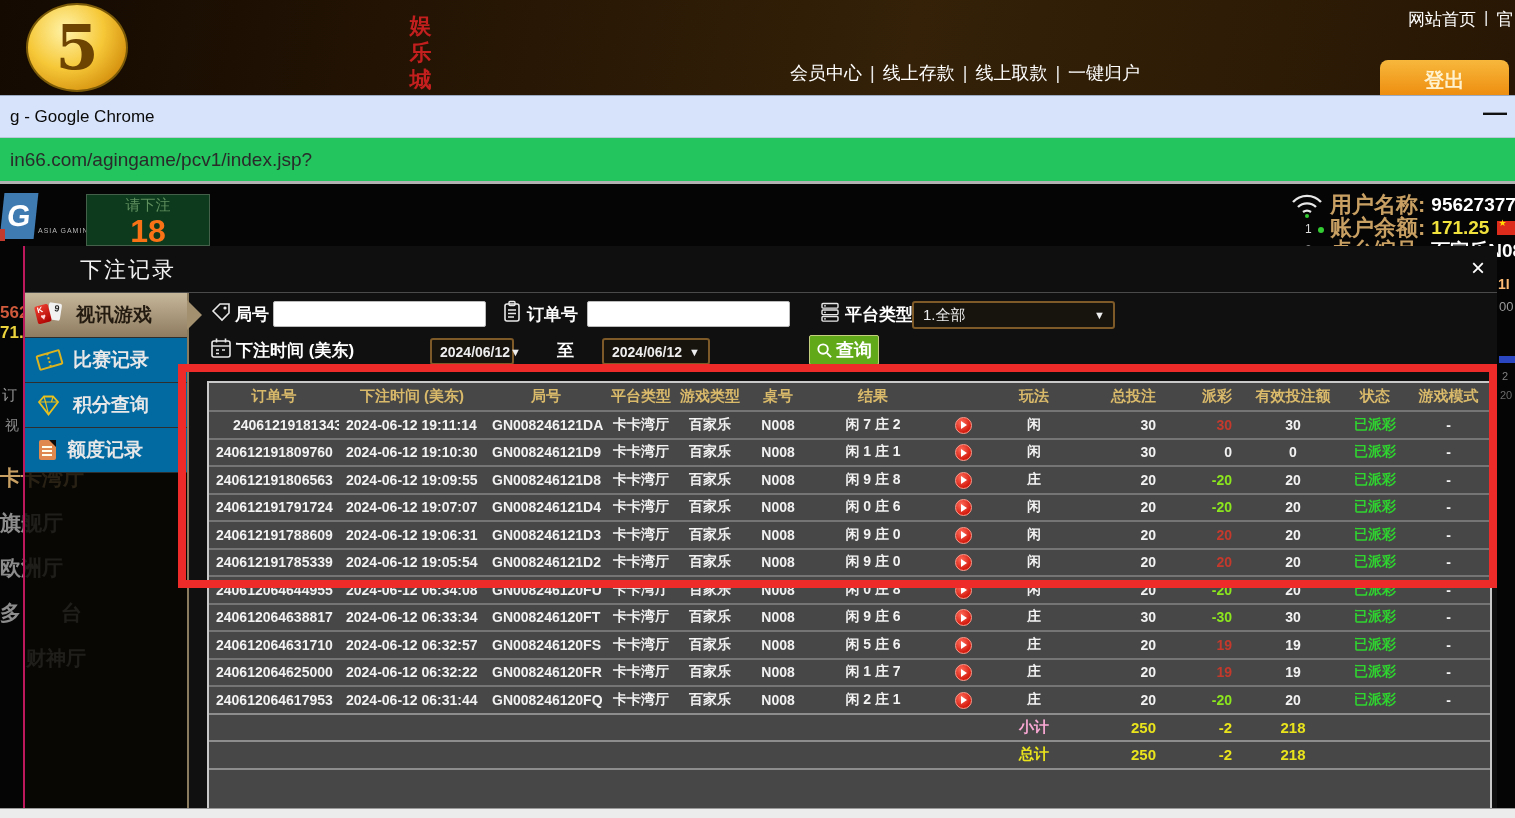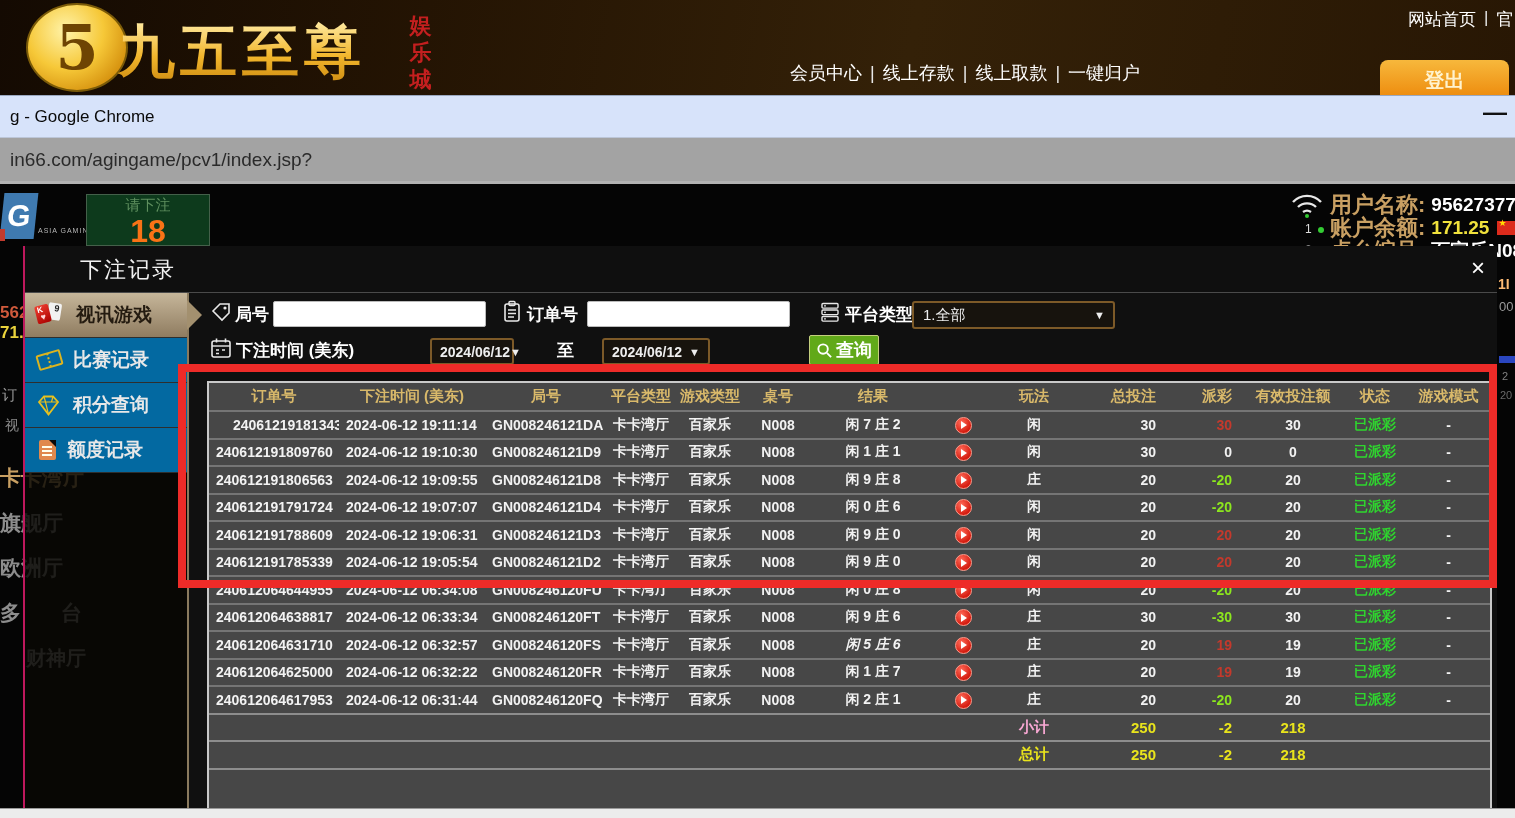--- a/index.html
+++ b/index.html
@@ -26,21 +26,21 @@
   .top-nav .nav-it { cursor:pointer; }
   .logout { position:absolute; left:1380px; top:60px; width:129px; height:35px; border:none; cursor:pointer;
     background:linear-gradient(180deg,#f7b83c,#ee8e10); border-radius:8px 8px 0 0;
     color:#fff3cf; font-size:20px; font-weight:bold; padding-top:6px; }
 
   
   .chrome-bar { position:absolute; left:0; top:95px; width:1515px; height:42px; background:#d7e3fa;
     border-top:1px solid #9aa8c0; display:flex; align-items:center; }
   .chrome-title { margin-left:10px; font-size:17px; color:#0a0a0a; }
   .chrome-min { position:absolute; left:1483px; top:2px; font-size:24px; font-weight:bold; color:#111; cursor:pointer; }
-  .url-bar { position:absolute; left:0; top:137px; width:1515px; height:47px; background:#a3a3a3;
+  .url-bar { position:absolute; left:0; top:137px; width:1515px; height:47px; background:#22c55e;
     border-top:1px solid #bcc6d8; border-bottom:3px solid #b2b2b2; display:flex; align-items:center;text-align:center; }
   .url-bar span { margin-left:10px; font-size:19px; color:#2a2a2a; }
 
   
   .game-area { position:absolute; left:0; top:184px; width:1515px; height:624px; background:#050505; }
   .ag-box { position:absolute; left:2px; top:9px; width:34px; height:46px; background:#3f7ab0;
     transform:skewX(-6deg); display:flex; align-items:center; justify-content:center;
     color:#fff; font-size:30px; font-weight:bold; }
   .ag-red { position:absolute; left:0; top:45px; width:5px; height:12px; background:#c23b2e; }
   .ag-name { position:absolute; left:38px; top:43px; font-size:7px; letter-spacing:1px; color:#b8b8b8; }
@@ -135,21 +135,20 @@
 </style>
 </head>
 <body>
 
 <div class="screen">
 
   <div class="site-header">
     <div class="logo-circle">
       <span>5</span>
     </div>
-    <div class="logo-text">九五至尊</div>
     <div class="logo-badge">
         <div>娱</div>
         <div>乐</div>
         <div>城</div>
       </div>
     <div class="top-links">
         <span class="nav-it">网站首页</span>
         <span class="sep">|</span>
         <span class="nav-it">官</span>
       </div>
@@ -483,21 +482,21 @@
             <span class="bt-cell ac" style="width: 64px; color: rgb(46, 213, 46);">已派彩</span>
             <span class="bt-cell ac" style="width: 83px;">-</span>
           </div>
           <div class="bt-row">
             <span class="bt-cell al" style="width: 130px;">240612064631710</span>
             <span class="bt-cell al" style="width: 146px;">2024-06-12 06:32:57</span>
             <span class="bt-cell al" style="width: 122px;">GN008246120FS</span>
             <span class="bt-cell ac" style="width: 68px;">卡卡湾厅</span>
             <span class="bt-cell ac" style="width: 70px;">百家乐</span>
             <span class="bt-cell ac" style="width: 66px;">N008</span>
-            <span class="bt-cell ac" style="width: 124px; font-style: italic;">闲 5 庄 6</span>
+            <span class="bt-cell ac" style="width: 124px;">闲 5 庄 6</span>
             <span class="bt-cell ac" style="width: 56px;"><span class="play-btn">
                 <i class="tri"></i>
               </span></span>
             <span class="bt-cell ac" style="width: 86px;">庄</span>
             <span class="bt-cell ar" style="width: 90px;">20</span>
             <span class="bt-cell ar" style="width: 76px; color: rgb(196, 57, 44);">19</span>
             <span class="bt-cell ac" style="width: 100px;">19</span>
             <span class="bt-cell ac" style="width: 64px; color: rgb(46, 213, 46);">已派彩</span>
             <span class="bt-cell ac" style="width: 83px;">-</span>
           </div>

